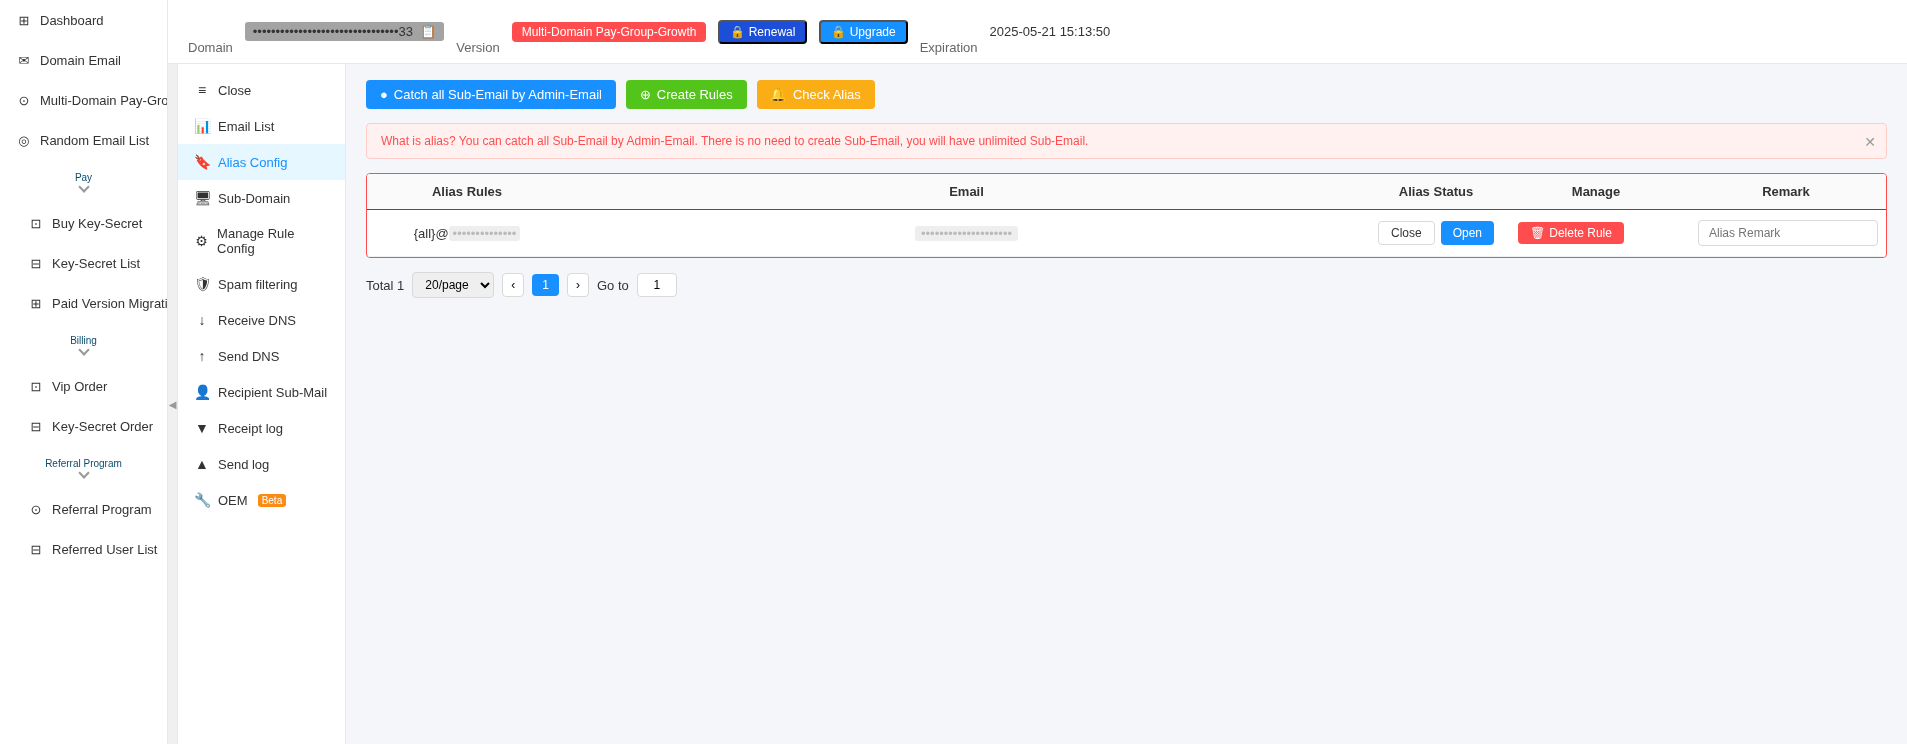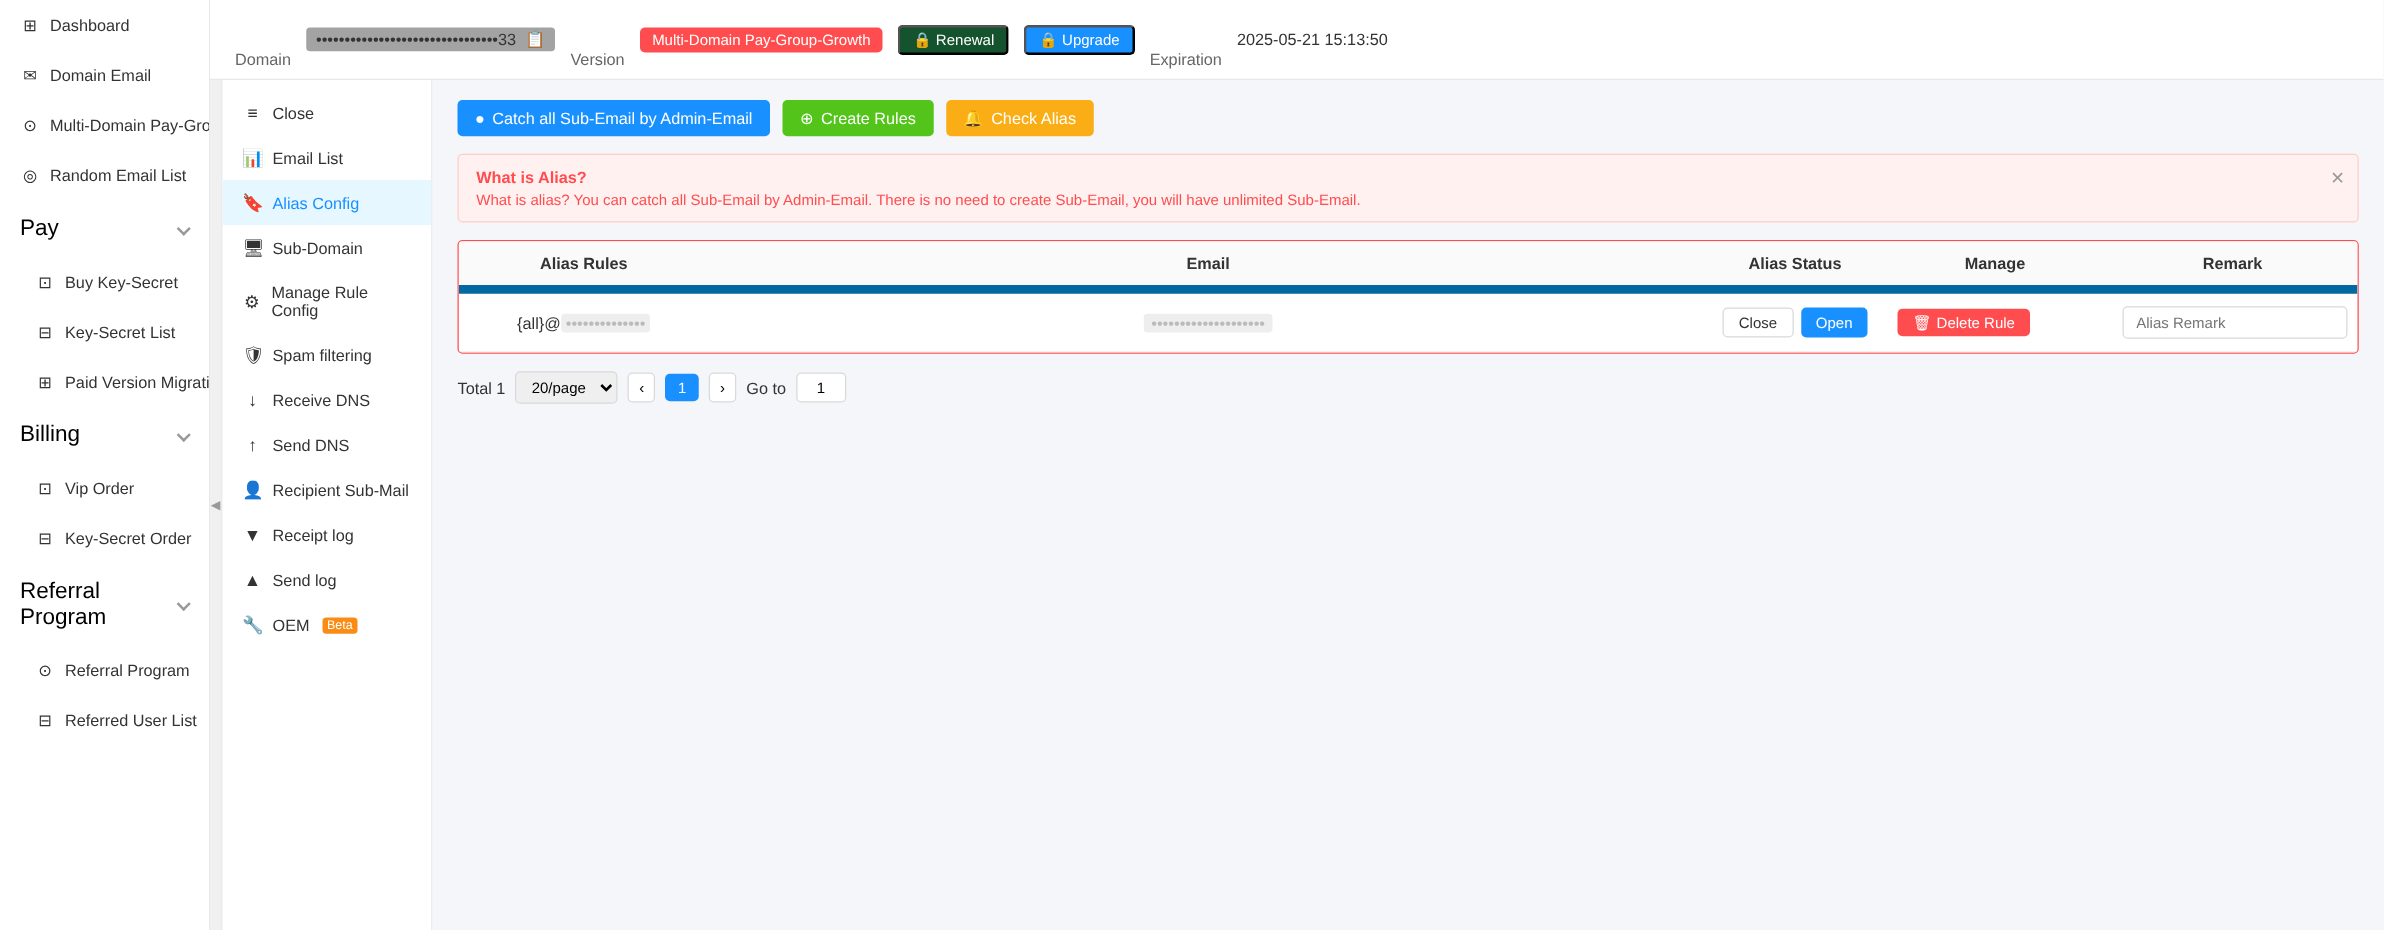--- a/index.html
+++ b/index.html
@@ -25,22 +25,23 @@
       font-size: 13px;
       white-space: nowrap;
     }
     .sidebar-item .icon { width: 16px; height: 16px; flex-shrink: 0; display: flex; align-items: center; justify-content: center; }
     .sidebar-group-header {
       display: flex;
       align-items: center;
       justify-content: space-between;
       padding: 12px 16px;
       cursor: pointer;
-      color: #000000;
-      font-size: 18px;
+      color: #0c4a6e;
+      font-size: 10px;
+      flex-direction: column;
     }
 
     
     .main {
       flex: 1;
       display: flex;
       flex-direction: column;
       overflow: hidden;
     }
 
@@ -51,21 +52,21 @@
       padding: 8px 20px;
       display: flex;
       align-items: center;
       gap: 12px;
       flex-shrink: 0;
       flex-wrap: wrap;
     }
     .top-header .label { color: #666; font-size: 13px; margin-top: 32px; }
     .top-header .domain-val { color: #333; font-size: 13px; background: #a3a3a3; padding: 2px 8px; border-radius: 3px; }
     .badge-red { background: #ff4d4f; color: #fff; padding: 3px 10px; border-radius: 4px; font-size: 12px; }
-    .badge-green-outline { background: #14532d; color: #fff; padding: 3px 10px; border-radius: 4px; font-size: 12px; display: flex; align-items: center; gap: 4px; }
+    .badge-green-outline { background: #1d4ed8; color: #fff; padding: 3px 10px; border-radius: 4px; font-size: 12px; display: flex; align-items: center; gap: 4px; }
     .badge-blue-outline { background: #1890ff; color: #fff; padding: 3px 10px; border-radius: 4px; font-size: 12px; display: flex; align-items: center; gap: 4px; }
     .expiration-val { color: #333; font-size: 13px; }
 
     
     .content-area {
       display: flex;
       flex: 1;
       overflow: hidden;
     }
 
@@ -128,21 +129,21 @@
       border: 1px solid #ff4d4f;
       border-radius: 4px;
       background: #fff;
       overflow: hidden;
       margin-bottom: 14px;
     }
     .table-header {
       display: grid;
       grid-template-columns: 200px 1fr 140px 180px 200px;
       background: #fafafa;
-      border-bottom: 7px solid #0369a1;
+      border-bottom: 1px solid #0369a1;
     }
     .table-header .th {
       padding: 10px 12px;
       font-weight: 600;
       color: #333;
       font-size: 13px;
       text-align: center;
     }
     .table-row-grid {
       display: grid;
@@ -346,21 +347,20 @@
           <span>⊕</span>
           <span>Create Rules</span>
         </button>
         <button class="btn-yellow">
           <span>🔔</span>
           <span>Check Alias</span>
         </button>
       </div>
 
       <div class="info-box">
-        <div class="title">What is Alias?</div>
         <div class="desc">What is alias? You can catch all Sub-Email by Admin-Email. There is no need to create Sub-Email, you will have unlimited Sub-Email.</div>
         <span class="close-btn">✕</span>
       </div>
 
       <div class="table-container">
         <div class="table-header">
           <div class="th">Alias Rules</div>
           <div class="th">Email</div>
           <div class="th">Alias Status</div>
           <div class="th">Manage</div>

